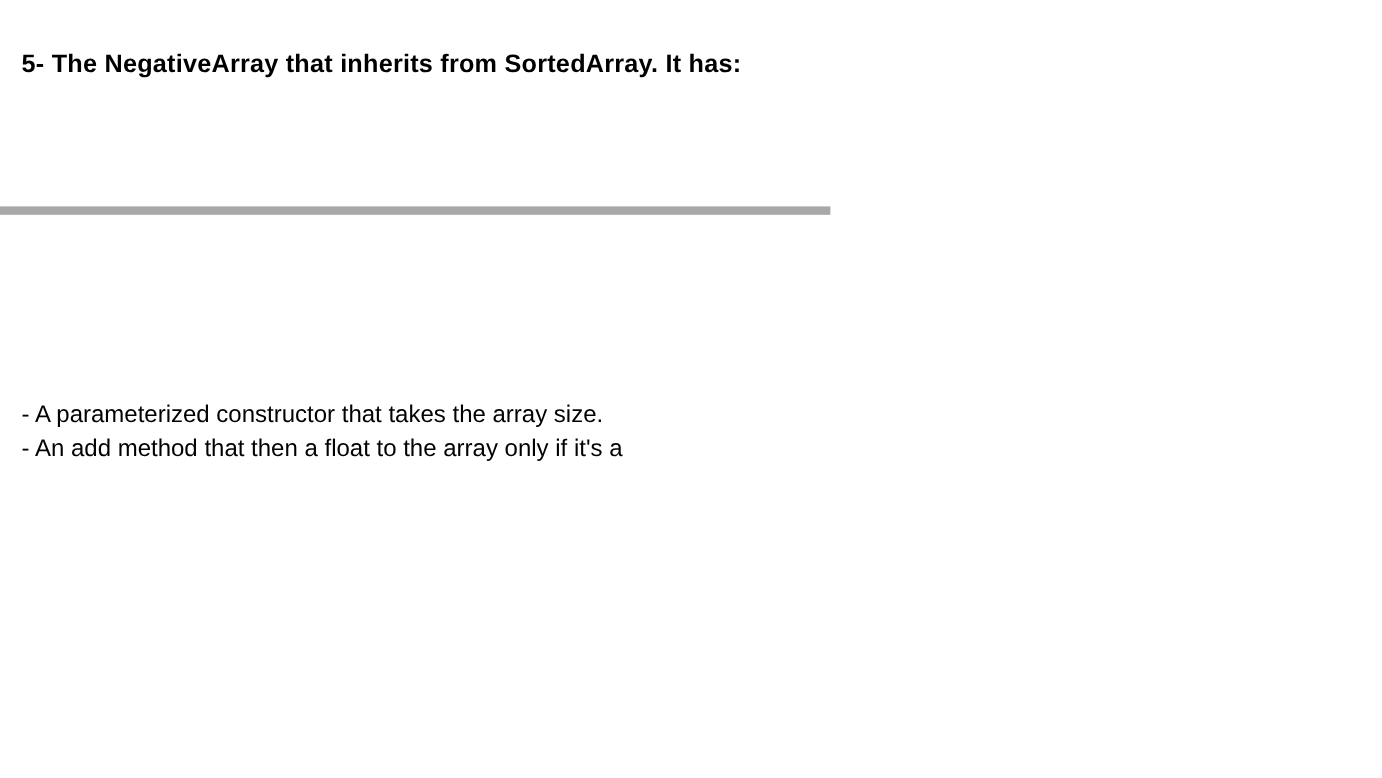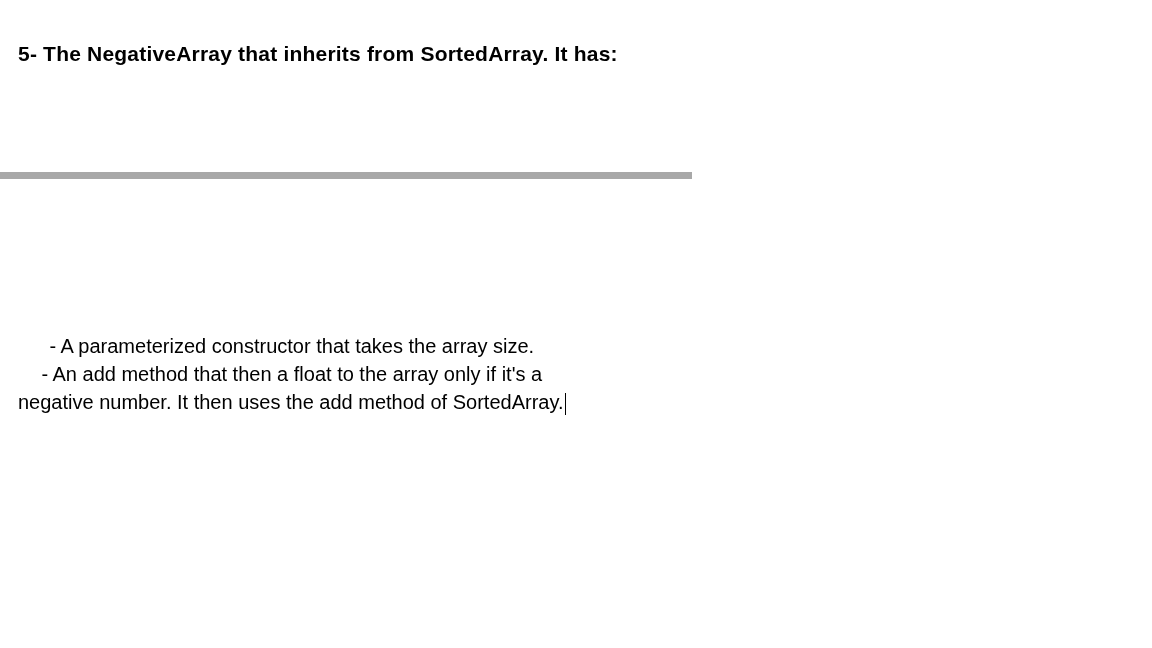--- a/index.html
+++ b/index.html
@@ -35,21 +35,20 @@
     .body-text {
       position: absolute;
       top: 332px;
       left: 18px;
       font-size: 20px;
       line-height: 1.4;
       font-weight: normal;
     }
     .line {
       display: block;
-      text-align: center;
     }
     .cursor {
       display: inline-block;
       width: 1px;
       height: 22px;
       background: #000;
       vertical-align: text-bottom;
       margin-left: 1px;
       position: relative;
       top: 2px;
@@ -58,16 +57,13 @@
 </head>
 <body>
 
 <div class="heading">5- The NegativeArray that inherits from SortedArray. It has:</div>
 
 <div class="divider"></div>
 
 <div class="body-text">
   <span class="line">- A parameterized constructor that takes the array size.</span>
   <span class="line">- An add method that then a float to the array only if it's a</span>
-  <span class="line">
-    <span>negative number. It then uses the add method of SortedArray.</span><span class="cursor"></span>
-  </span>
 </div>
 
 </body></html>

